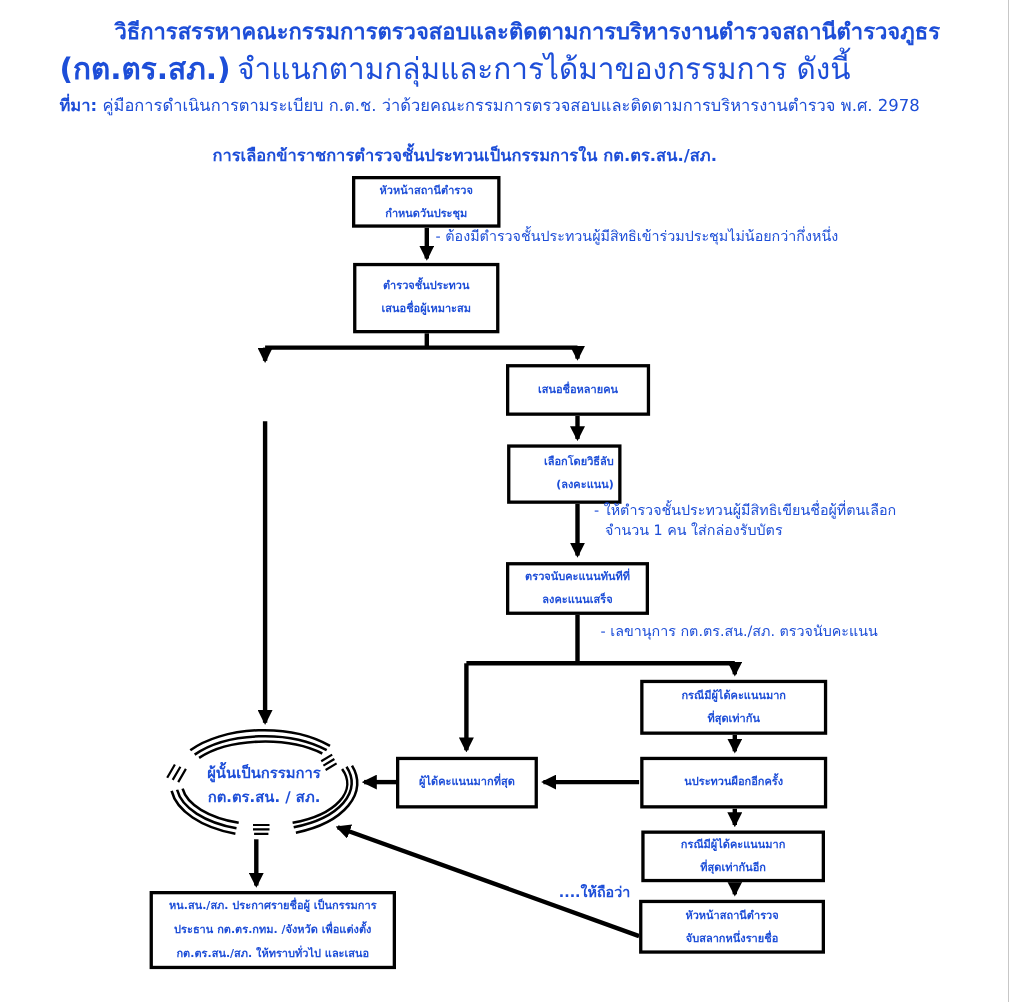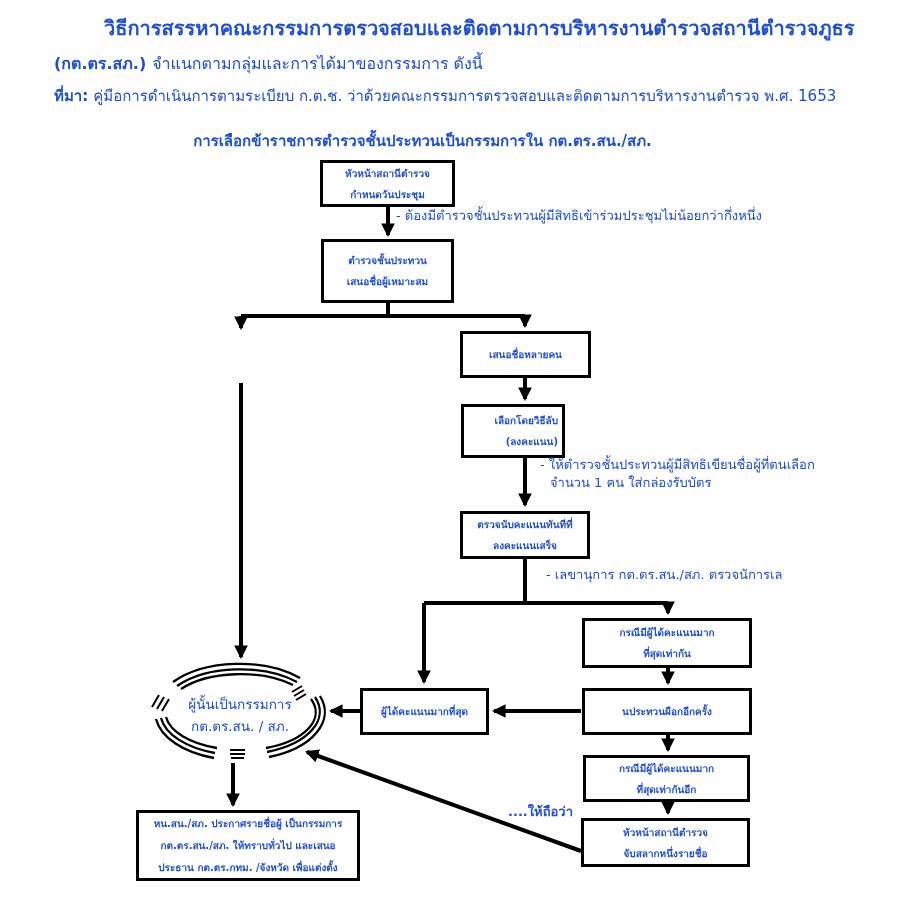--- a/index.html
+++ b/index.html
@@ -11,21 +11,21 @@
     font-family:"DejaVu Sans","Liberation Sans",sans-serif;
     overflow:hidden;
     margin:0 auto;
   }
   .doc-title-1{
     position:absolute;left:104px;top:14px;width:790px;
     font-size:20px;font-weight:bold;line-height:28px;
   }
   .doc-title-2{
     position:absolute;left:54px;top:50px;width:820px;
-    font-size:16px;line-height:28px;
+    font-size:27px;line-height:28px;
   }
   .doc-title-2 .b{font-weight:bold;}
   .doc-title-2 .r{margin-left:6px;}
   .doc-source{
     position:absolute;left:54px;top:86px;width:840px;
     font-size:15px;line-height:21px;
   }
   .doc-source .b{font-weight:bold;}
   .doc-source .r{margin-left:5px;}
   .chart-title{
@@ -38,41 +38,41 @@
     box-sizing:border-box;
     border:3px solid #000;
     background:#fff;
     display:flex;flex-direction:column;justify-content:center;align-items:center;
     text-align:center;
     font-weight:bold;font-size:10px;line-height:21px;
     padding:2px 4px;
   }
   .ellipse-label{
     position:absolute;z-index:2;
-    display:flex;flex-direction:column;justify-content:flex-end;align-items:center;
-    text-align:center;font-weight:normal;font-size:13.5px;line-height:22px;
+    display:flex;flex-direction:column;justify-content:center;align-items:center;
+    text-align:center;font-weight:bold;font-size:13.5px;line-height:22px;
   }
   .ann{
     position:absolute;z-index:2;
     font-size:13px;line-height:17.5px;white-space:nowrap;
   }
   .ann .indent{padding-left:10px;}
   .ann-deemed{font-weight:bold;}
 </style>
 </head>
 <body>
 
 <div class="page">
 
   <div class="doc-title-1">วิธีการสรรหาคณะกรรมการตรวจสอบและติดตามการบริหารงานตำรวจสถานีตำรวจภูธร</div>
   <div class="doc-title-2">
     <span class="b">(กต.ตร.สภ.)</span><span class="r">จำแนกตามกลุ่มและการได้มาของกรรมการ ดังนี้</span>
   </div>
   <div class="doc-source">
-    <span class="b">ที่มา:</span><span class="r">คู่มือการดำเนินการตามระเบียบ ก.ต.ช. ว่าด้วยคณะกรรมการตรวจสอบและติดตามการบริหารงานตำรวจ พ.ศ. 1653</span>
+    <span class="b">ที่มา:</span><span class="r">คู่มือการดำเนินการตามระเบียบ ก.ต.ช. ว่าด้วยคณะกรรมการตรวจสอบและติดตามการบริหารงานตำรวจ พ.ศ. 2978</span>
   </div>
 
   <div class="chart-title">การเลือกข้าราชการตำรวจชั้นประทวนเป็นกรรมการใน กต.ตร.สน./สภ.</div>
 
   <svg class="connectors" width="917" height="911" viewBox="0 0 917 911">
     <defs>
       <marker id="ah" viewBox="0 0 10 10" refX="8.5" refY="5" markerWidth="3.4" markerHeight="3.4" orient="auto">
         <path d="M0,0 L10,5 L0,10 Z" fill="#000"></path>
       </marker>
     </defs>
@@ -162,28 +162,28 @@
     <div>จับสลากหนึ่งรายชื่อ</div>
   </div>
 
   <div class="ellipse-label" style="left:157px;top:691px;width:166px;height:46px;">
     <div>ผู้นั้นเป็นกรรมการ</div>
     <div>กต.ตร.สน. / สภ.</div>
   </div>
 
   <div class="node" style="left:136px;top:810px;width:224px;height:71px;line-height:22px;">
     <div>หน.สน./สภ. ประกาศรายชื่อผู้ เป็นกรรมการ</div>
+    <div>ประธาน  กต.ตร.กทม. /จังหวัด เพื่อแต่งตั้ง</div>
     <div>กต.ตร.สน./สภ. ให้ทราบทั่วไป และเสนอ</div>
-    <div>ประธาน  กต.ตร.กทม. /จังหวัด เพื่อแต่งตั้ง</div>
   </div>
 
   <div class="ann" style="left:396px;top:207px;">- ต้องมีตำรวจชั้นประทวนผู้มีสิทธิเข้าร่วมประชุมไม่น้อยกว่ากึ่งหนึ่ง</div>
 
   <div class="ann" style="left:540px;top:456px;">
     <div>- ให้ตำรวจชั้นประทวนผู้มีสิทธิเขียนชื่อผู้ที่ตนเลือก</div>
     <div class="indent">จำนวน 1 คน ใส่กล่องรับบัตร</div>
   </div>
 
-  <div class="ann" style="left:546px;top:566px;">- เลขานุการ กต.ตร.สน./สภ. ตรวจนัการเล</div>
+  <div class="ann" style="left:546px;top:566px;">- เลขานุการ กต.ตร.สน./สภ. ตรวจนับคะแนน</div>
 
   <div class="ann ann-deemed" style="left:508px;top:803px;">....ให้ถือว่า</div>
 
 </div>
 
 </body></html>

